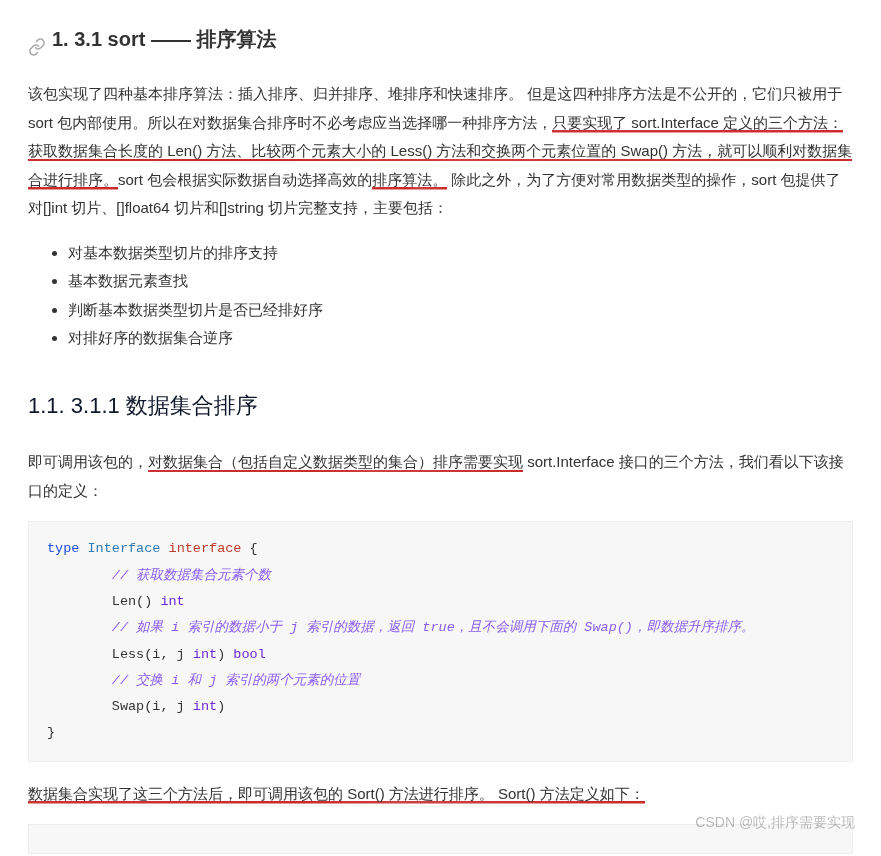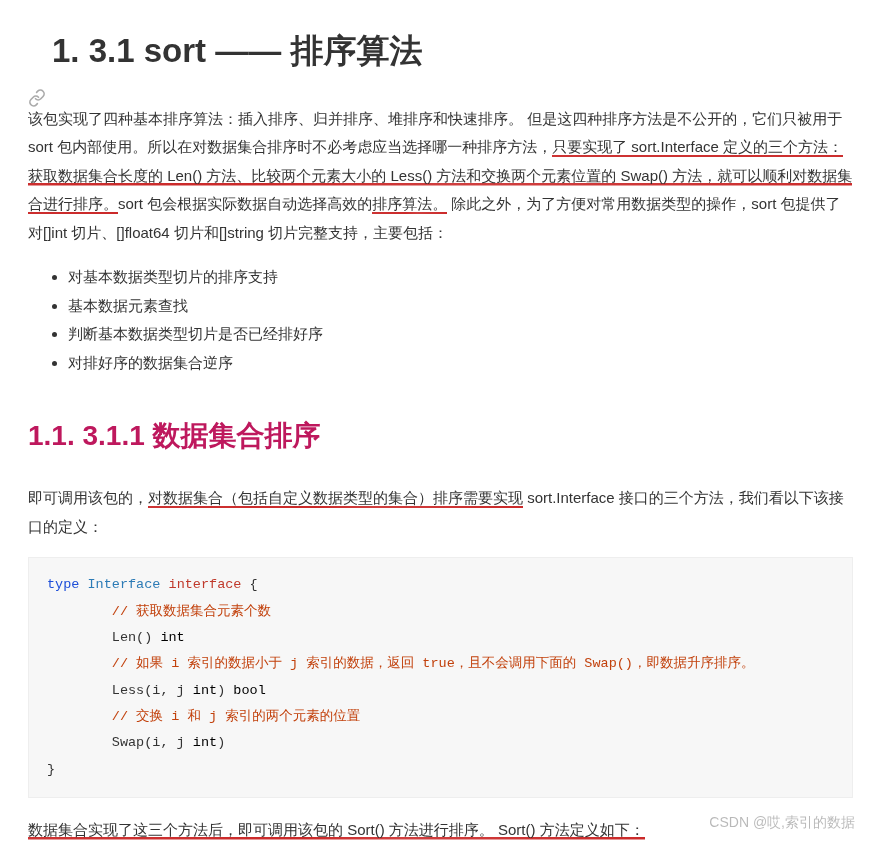--- a/index.html
+++ b/index.html
@@ -7,32 +7,32 @@
     margin: 0;
     padding: 20px 28px;
     font-family: -apple-system, "PingFang SC", "Microsoft YaHei", "Helvetica Neue", Arial, sans-serif;
     font-size: 15px;
     line-height: 1.9;
     color: #333;
     width: 881px;
     background: #fff;
   }
   h1 {
-    font-size: 33px;
+    font-size: 20px;
     font-weight: 700;
     color: #333;
     margin: 0 0 22px 0;
     display: flex;
-    align-items: flex-end;
+    align-items: center;
     gap: 6px;
   }
   h2 {
-    font-size: 28px;
-    font-weight: 700;
-    color: #be185d;
+    font-size: 22px;
+    font-weight: 400;
+    color: #0f172a;
     margin: 32px 0 22px 0;
   }
   .link-icon {
     display: inline-block;
     width: 18px;
     height: 18px;
     opacity: 0.55;
     flex-shrink: 0;
   }
   p {
@@ -53,22 +53,22 @@
     font-size: 13.5px;
     line-height: 1.95;
     color: #333;
     white-space: pre;
     overflow-x: auto;
     margin-bottom: 18px;
   }
   .kw-type   { color: #1d4ed8; }  
   .kw-name   { color: #2c7bb6; }  
   .kw-iface  { color: #c0392b; }  
-  .kw-comm   { color: #c2410c; }  
-  .kw-prim   { color: #000000; }
+  .kw-comm   { color: #8b5cf6; font-style: italic; }  
+  .kw-prim   { color: #6d28d9; }
 
   
   .ul-red {
     position: relative;
     display: inline;
     background-image: linear-gradient(to right,
       rgba(200,30,30,0.9) 0%, rgba(200,30,30,0.95) 45%,
       rgba(200,30,30,0.85) 60%, rgba(200,30,30,0.95) 100%);
     background-repeat: no-repeat;
     background-size: 100% 2.5px;
@@ -124,13 +124,13 @@
 <span class="kw-comm">        // 交换 i 和 j 索引的两个元素的位置</span>
 <span>        Swap(i, j </span><span class="kw-prim">int</span><span>)</span>
 <span>}</span></div>
 
 <p>
   <span class="ul-red">数据集合实现了这三个方法后，即可调用该包的 Sort() 方法进行排序。 Sort() 方法定义如下：</span>
 </p>
 
 <div class="code-block"></div>
 
-<div class="watermark">CSDN @哎,索引的数据</div>
+<div class="watermark">CSDN @哎,排序需要实现</div>
 
 </body></html>

